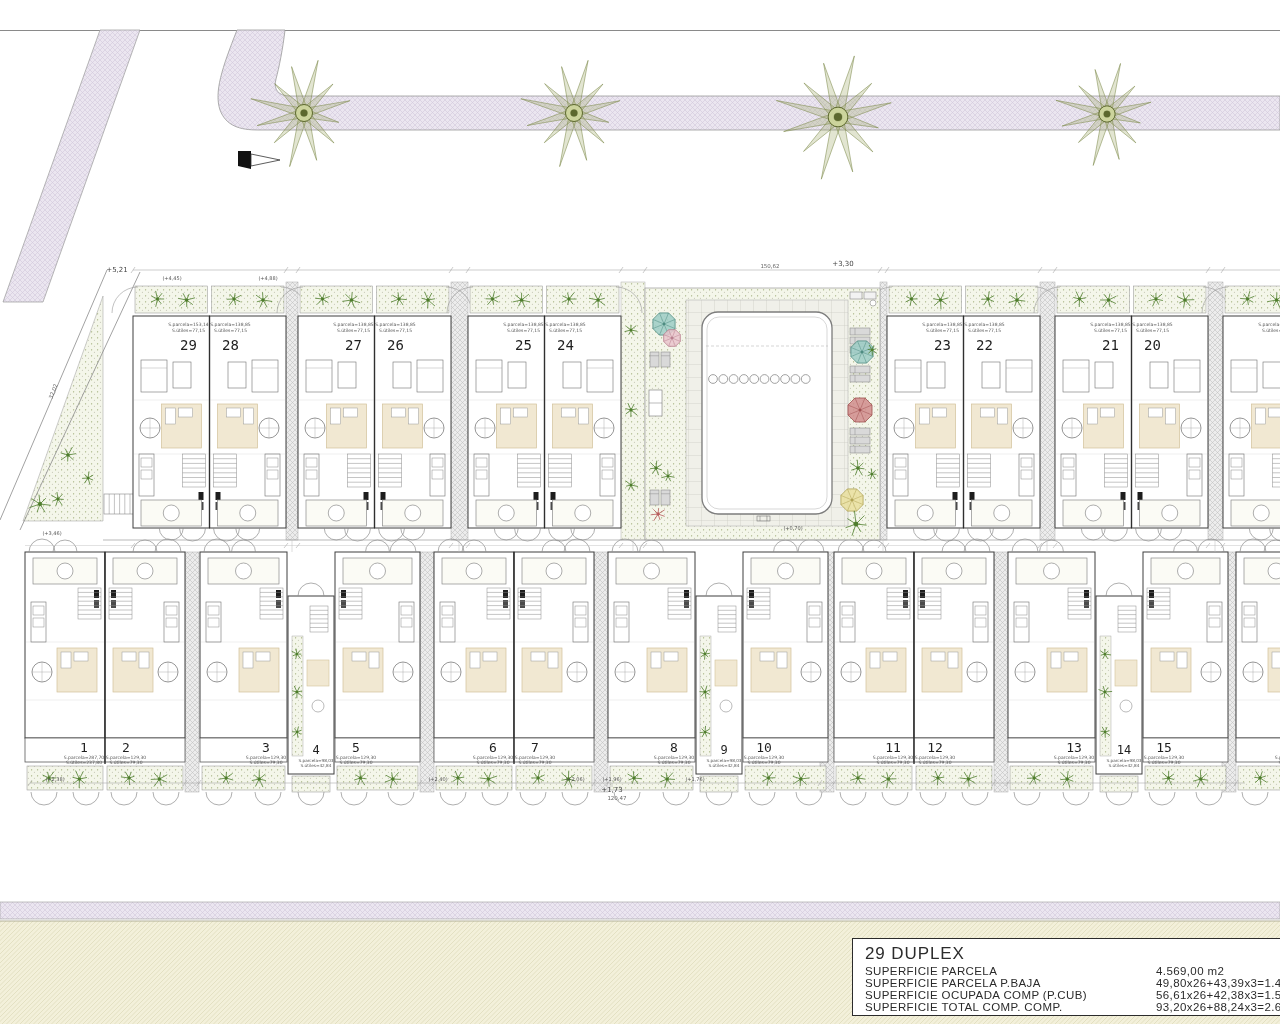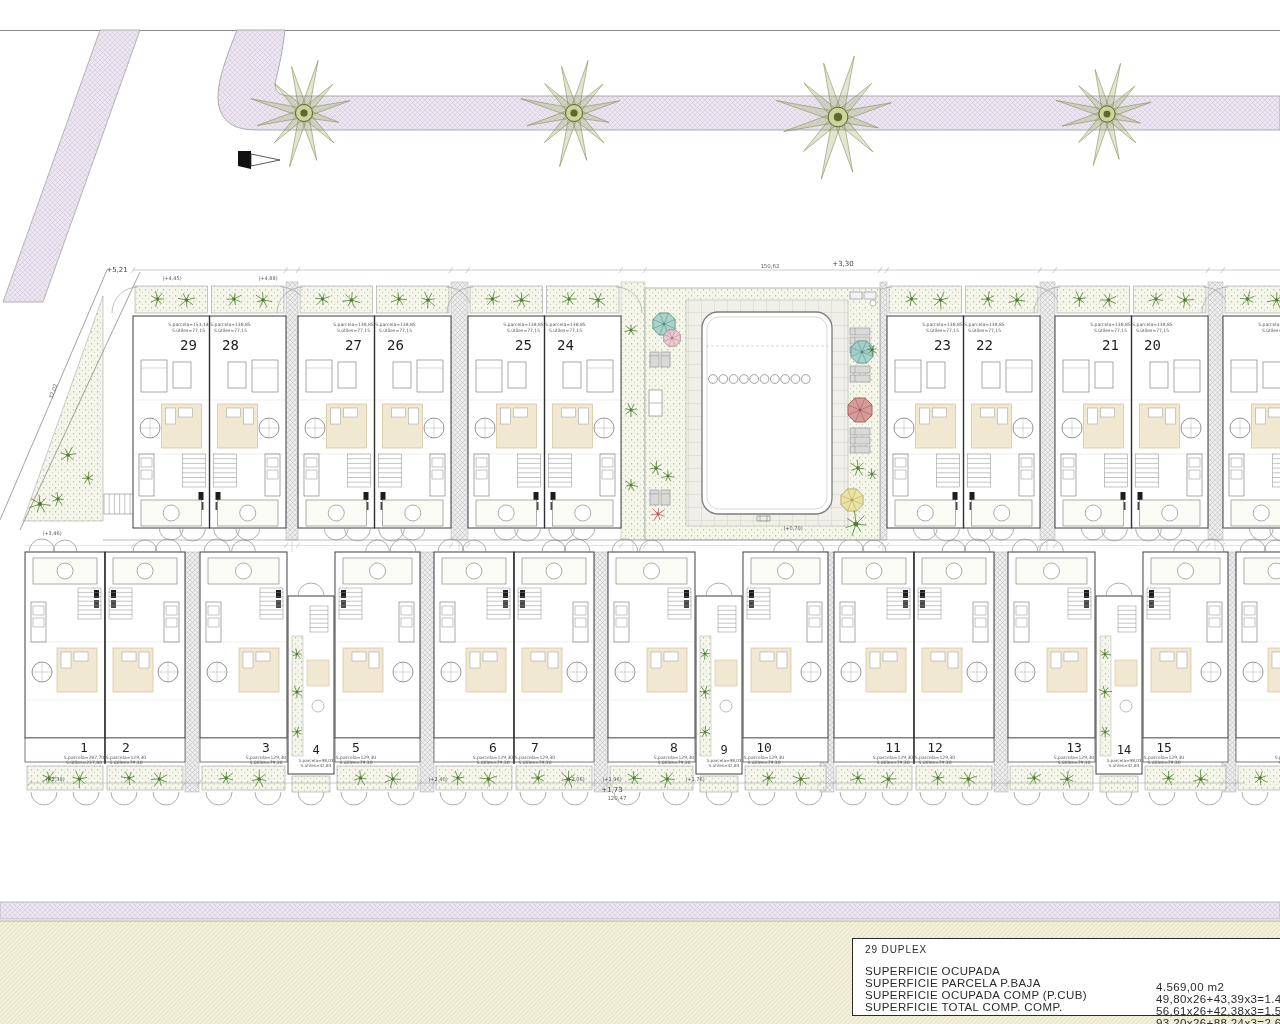--- a/index.html
+++ b/index.html
@@ -1,23 +1,23 @@
 <!DOCTYPE html>
 <html><head>
 <meta charset="utf-8">
 <style>
   html,body{margin:0;padding:0;background:#fff}
   .canvas{position:relative;width:1280px;height:1024px;overflow:hidden;background:#fff;
           font-family:"Liberation Sans",sans-serif}
   #plan{position:absolute;left:0;top:0}
   .titleblock{position:absolute;left:852px;top:938px;width:470px;height:76px;background:#fff;
               border:1.6px solid #2b2b2b;color:#2b2b2b;z-index:5}
-  .tb-title{position:absolute;left:12px;top:5px;font-size:10px;letter-spacing:.9px;white-space:nowrap}
+  .tb-title{position:absolute;left:12px;top:5px;font-size:17px;letter-spacing:.9px;white-space:nowrap}
   .tb-row{position:absolute;left:12px;right:2px;height:12px;font-size:11.5px;letter-spacing:.4px;white-space:nowrap}
-  .tb-value{position:absolute;left:291px;top:16px}
+  .tb-value{position:absolute;left:291px;top:0}
   text{font-family:"DejaVu Sans",sans-serif}
   .num{font-family:"DejaVu Sans Mono",monospace}
 </style>
 </head>
 <body>
 
 <div class="canvas">
 
   <svg id="plan" width="1280" height="1024">
     <defs>
@@ -2119,21 +2119,21 @@
       <text x="612" y="781" font-size="5" fill="#555" text-anchor="middle">(+1,96)</text>
       <text x="695" y="781" font-size="5" fill="#555" text-anchor="middle">(+1,76)</text>
       <text x="612" y="792" font-size="7" fill="#444" text-anchor="middle">+1,73</text>
       <text x="617" y="800" font-size="5.5" fill="#666" text-anchor="middle">120,47</text>
     </g>
   </svg>
 
   <div class="titleblock">
     <div class="tb-title">29 DUPLEX</div>
     <div class="tb-row" style="top:26px">
-      <span>SUPERFICIE OCUPADA</span>
+      <span>SUPERFICIE PARCELA</span>
       <span class="tb-value">4.569,00 m2</span>
     </div>
     <div class="tb-row" style="top:38px">
       <span>SUPERFICIE PARCELA P.BAJA</span>
       <span class="tb-value">49,80x26+43,39x3=1.4</span>
     </div>
     <div class="tb-row" style="top:50px">
       <span>SUPERFICIE OCUPADA COMP (P.CUB)</span>
       <span class="tb-value">56,61x26+42,38x3=1.5</span>
     </div>

